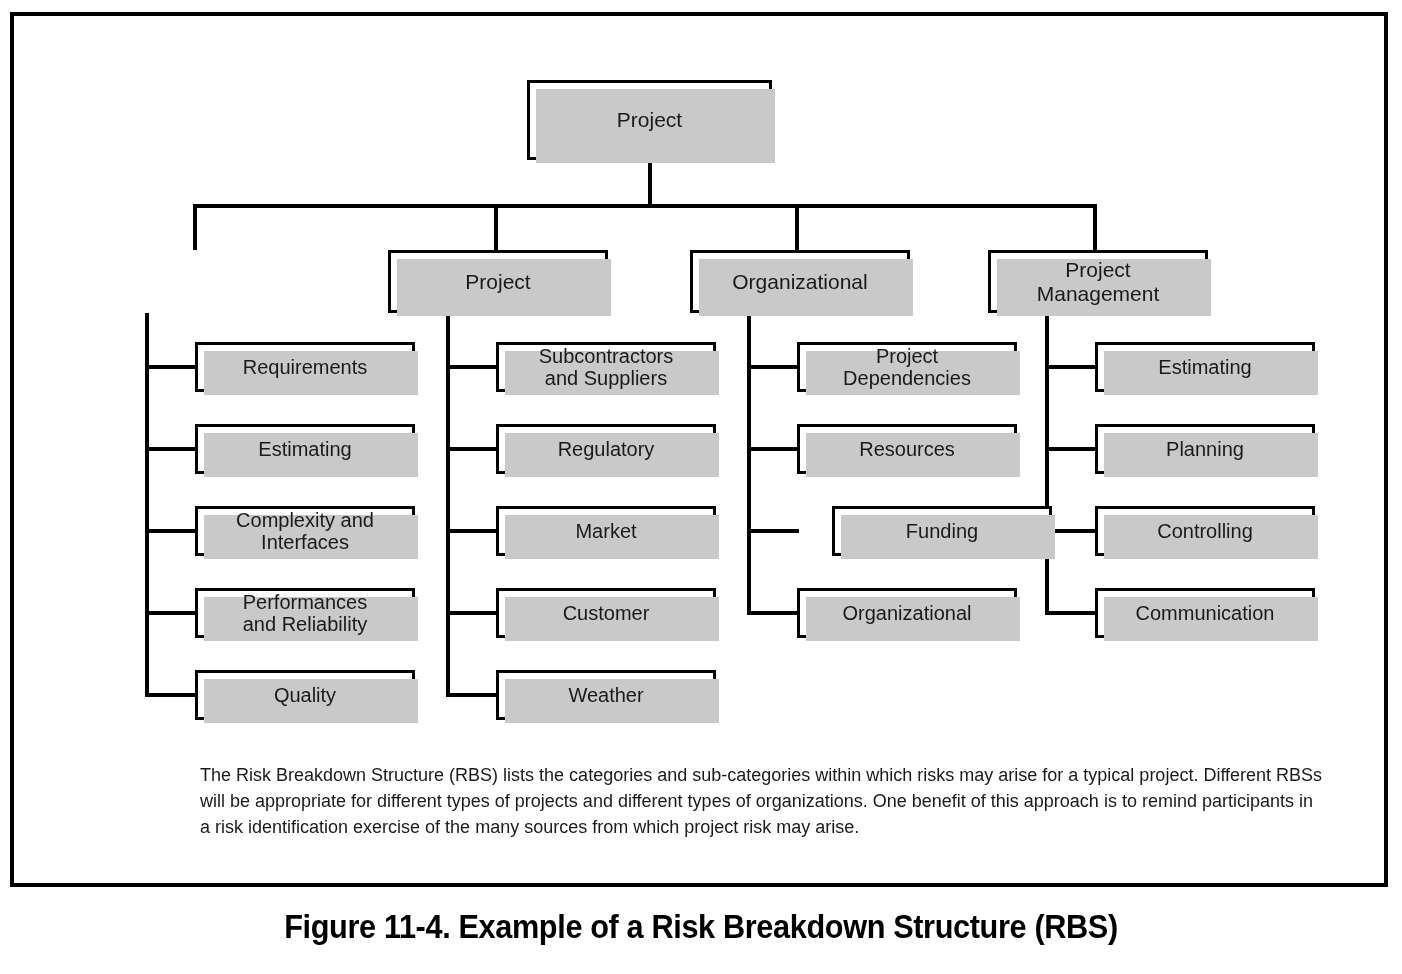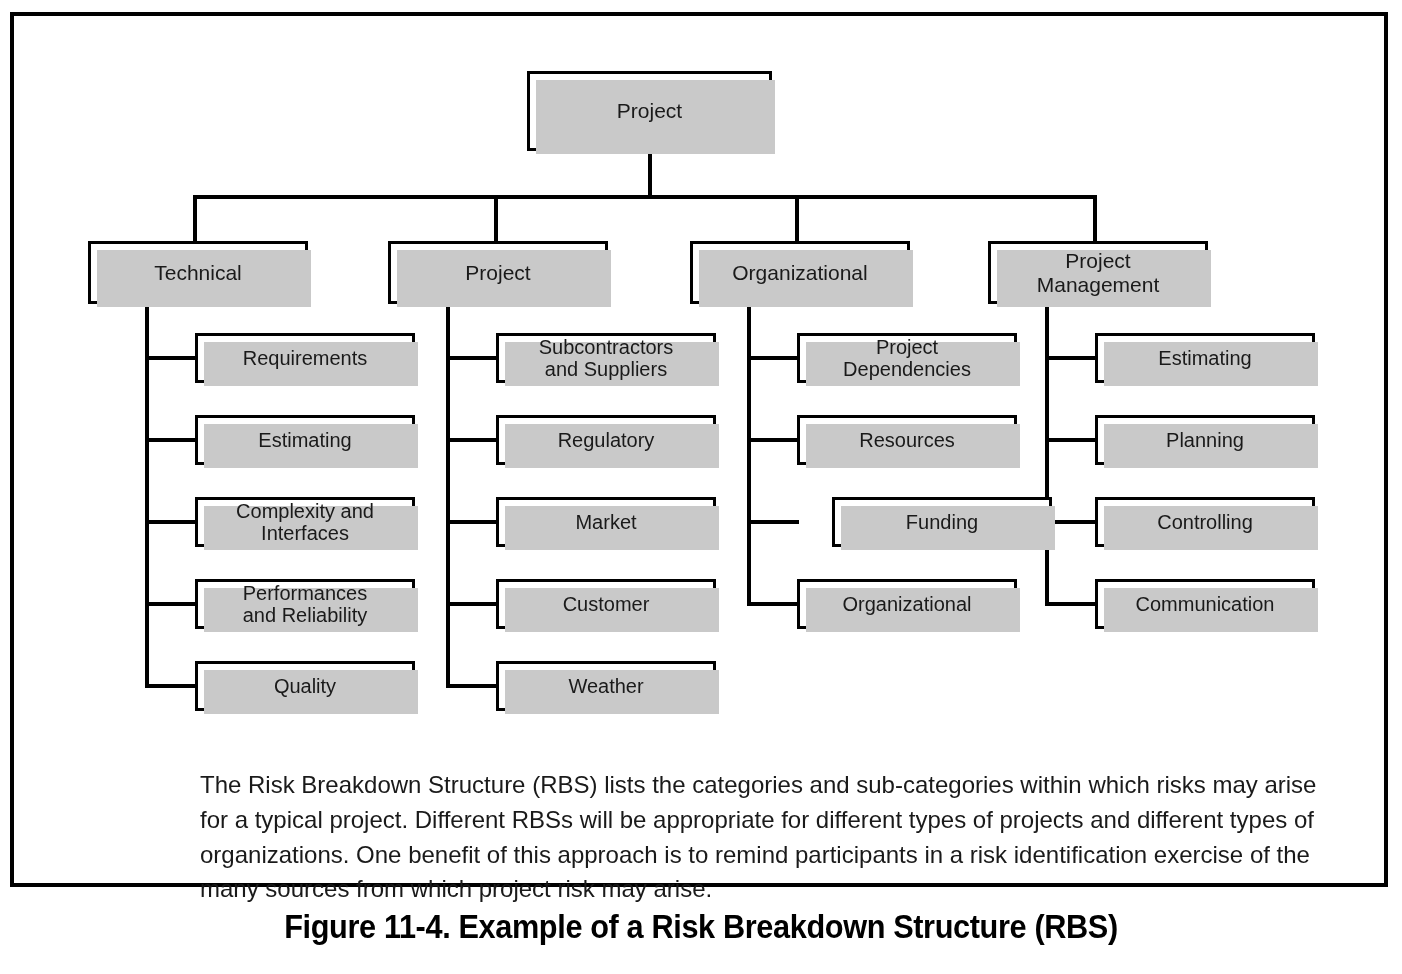--- a/index.html
+++ b/index.html
@@ -30,21 +30,21 @@
     height: 875px;
     border: 4px solid #000000;
     background: #ffffff;
     box-sizing: border-box;
   }
 
   
   .diagram {
     position: absolute;
     left: 0;
-    top: 7px;
+    top: 16px;
     width: 1378px;
     height: 875px;
   }
 
   
   .node {
     position: absolute;
     background: #ffffff;
     border: 3px solid #000000;
     box-sizing: border-box;
@@ -89,21 +89,21 @@
   }
   .line.v { width: 4px; }
   .line.h { height: 4px; }
 
   
   .description {
     position: absolute;
     left: 186px;
     top: 728px;
     width: 1125px;
-    font-size: 24px;
+    font-size: 18px;
     line-height: 1.45;
     color: #1a1a1a;
     text-align: left;
   }
 
   
   .figure-caption {
     position: absolute;
     left: 0;
     top: 908px;
@@ -125,23 +125,20 @@
 
   <div class="figure-frame">
     <div class="diagram" id="diagram">
 
     <div class="node root" style="left: 513px; top: 48px; width: 245px; height: 80px;">
           <span class="node-label">Project</span>
         </div>
         <div class="line v" style="left: 633.5px; top: 128px; height: 48px;"></div>
         <div class="line h" style="left: 179px; top: 172px; width: 904px;"></div>
         <div class="line v" style="left: 179px; top: 172px; height: 46px;"></div>
-        <div class="node level2" style="left: 74px; top: 218px; width: 220px; height: 63px;">
-          <span class="node-label">Technical</span>
-        </div>
         <div class="line v" style="left: 131px; top: 281px; height: 384px;"></div>
         <div class="line h" style="left: 131px; top: 333px; width: 52px;"></div>
         <div class="node leaf" style="left: 181px; top: 310px; width: 220px; height: 50px;">
           <span class="node-label">Requirements</span>
         </div>
         <div class="line h" style="left: 131px; top: 415px; width: 52px;"></div>
         <div class="node leaf" style="left: 181px; top: 392px; width: 220px; height: 50px;">
           <span class="node-label">Estimating</span>
         </div>
         <div class="line h" style="left: 131px; top: 497px; width: 52px;"></div>

